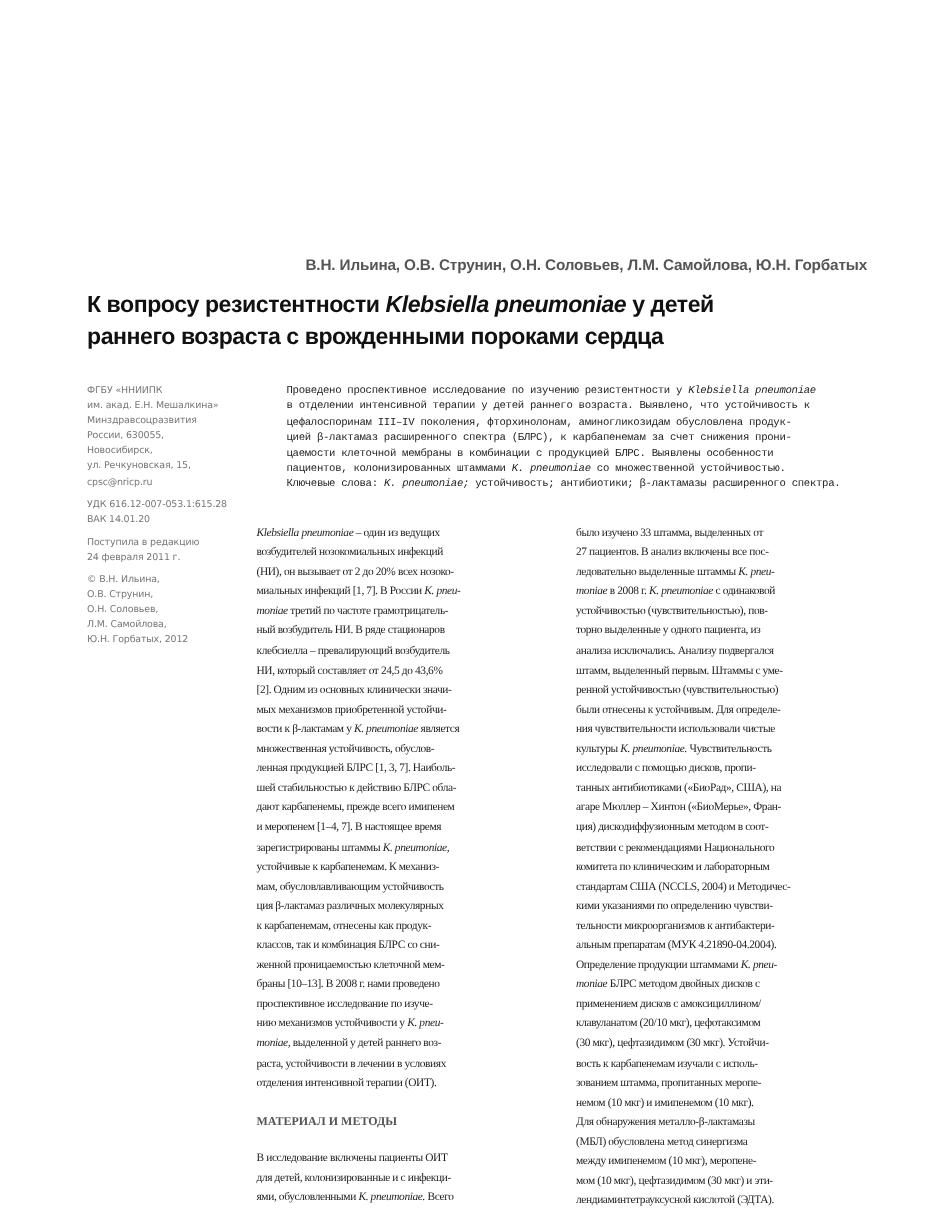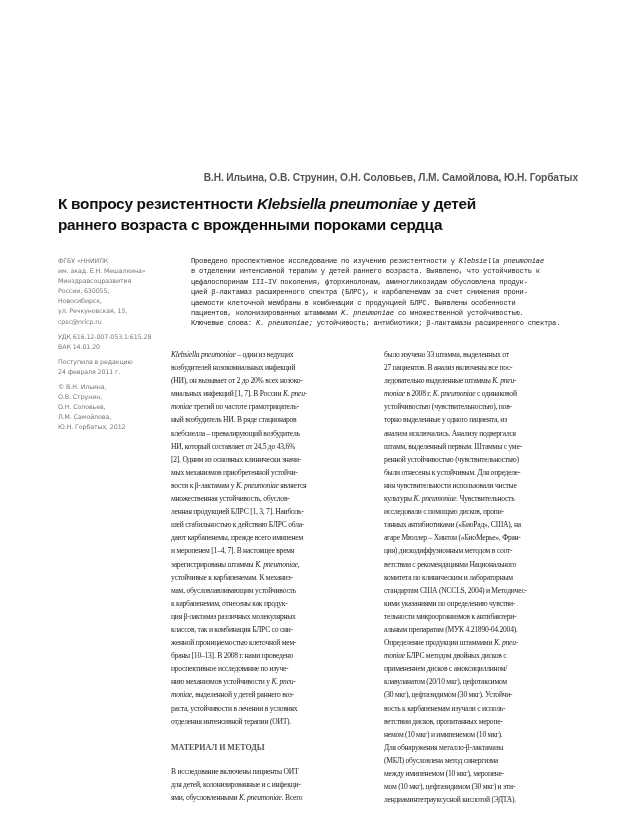--- a/index.html
+++ b/index.html
@@ -92,22 +92,22 @@
   <span class="ln">мых механизмов приобретенной устойчи-</span>
   <span class="ln"><span>вости к β-лактамам у </span><i>K. pneumoniae</i><span> является</span></span>
   <span class="ln">множественная устойчивость, обуслов-</span>
   <span class="ln">ленная продукцией БЛРС [1, 3, 7]. Наиболь-</span>
   <span class="ln">шей стабильностью к действию БЛРС обла-</span>
   <span class="ln">дают карбапенемы, прежде всего имипенем</span>
   <span class="ln">и меропенем [1–4, 7]. В настоящее время</span>
   <span class="ln"><span>зарегистрированы штаммы </span><i>K. pneumoniae,</i></span>
   <span class="ln">устойчивые к карбапенемам. К механиз-</span>
   <span class="ln">мам, обусловлавливающим устойчивость</span>
+  <span class="ln">ция β-лактамаз различных молекулярных</span>
   <span class="ln">к карбапенемам, отнесены как продук-</span>
-  <span class="ln">ция β-лактамаз различных молекулярных</span>
   <span class="ln">классов, так и комбинация БЛРС со сни-</span>
   <span class="ln">женной проницаемостью клеточной мем-</span>
   <span class="ln">браны [10–13]. В 2008 г. нами проведено</span>
   <span class="ln">проспективное исследование по изуче-</span>
   <span class="ln"><span>нию механизмов устойчивости у </span><i>K. pneu-</i></span>
   <span class="ln"><i>moniae,</i><span> выделенной у детей раннего воз-</span></span>
   <span class="ln">раста, устойчивости в лечении в условиях</span>
   <span class="ln">отделения интенсивной терапии (ОИТ).</span>
   <span class="section-head">МАТЕРИАЛ И МЕТОДЫ</span>
   <span class="ln">В исследование включены пациенты ОИТ</span>
@@ -137,20 +137,20 @@
   <span class="ln">стандартам США (NCCLS, 2004) и Методичес-</span>
   <span class="ln">кими указаниями по определению чувстви-</span>
   <span class="ln">тельности микроорганизмов к антибактери-</span>
   <span class="ln">альным препаратам (МУК 4.21890-04.2004).</span>
   <span class="ln"><span>Определение продукции штаммами </span><i>K. pneu-</i></span>
   <span class="ln"><i>moniae</i><span> БЛРС методом двойных дисков с</span></span>
   <span class="ln">применением дисков с амоксициллином/</span>
   <span class="ln">клавуланатом (20/10 мкг), цефотаксимом</span>
   <span class="ln">(30 мкг), цефтазидимом (30 мкг). Устойчи-</span>
   <span class="ln">вость к карбапенемам изучали с исполь-</span>
-  <span class="ln">ветствии дисков, пропитанных меропе-</span>
+  <span class="ln">зованием штамма, пропитанных меропе-</span>
   <span class="ln">немом (10 мкг) и имипенемом (10 мкг).</span>
   <span class="ln">Для обнаружения металло-β-лактамазы</span>
   <span class="ln">(МБЛ) обусловлена метод синергизма</span>
   <span class="ln">между имипенемом (10 мкг), меропене-</span>
   <span class="ln">мом (10 мкг), цефтазидимом (30 мкг) и эти-</span>
   <span class="ln">лендиаминтетрауксусной кислотой (ЭДТА).</span>
 </div>
 
 </body></html>

